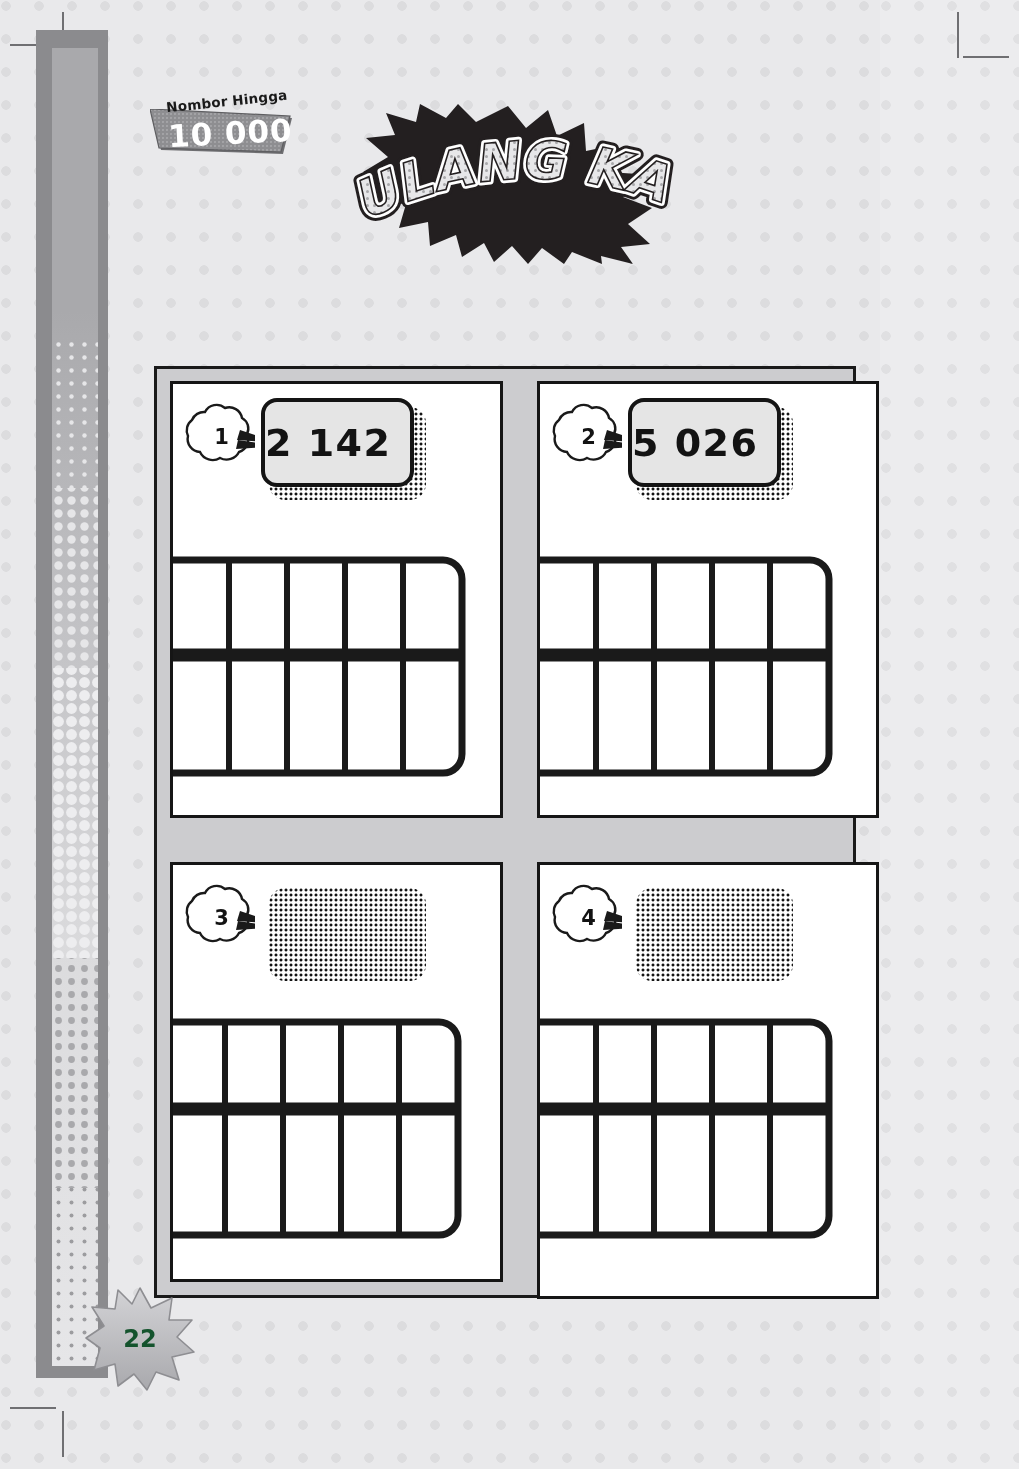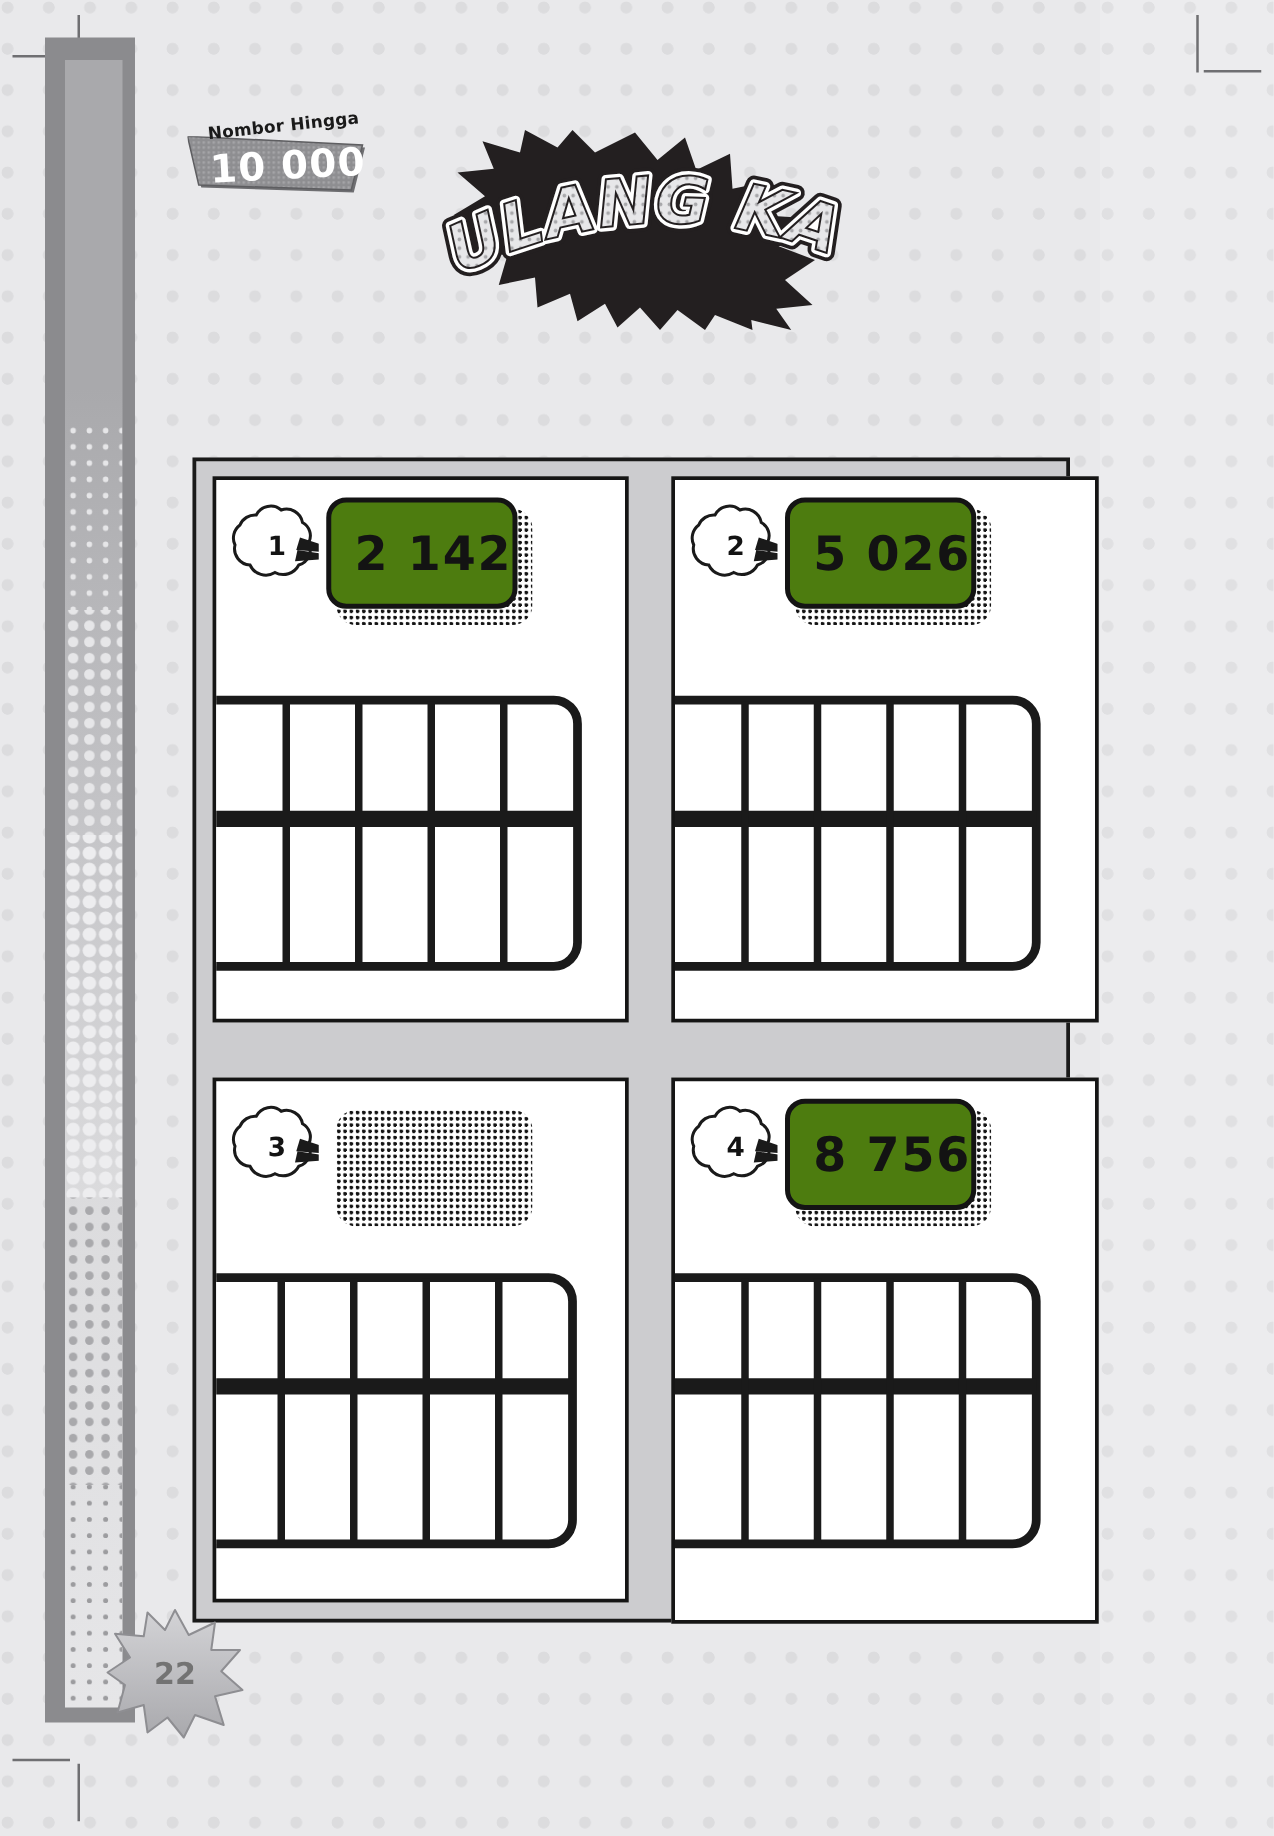--- a/index.html
+++ b/index.html
@@ -172,25 +172,25 @@
     border-radius: 16px;
     background-image: radial-gradient(circle at 2px 2px, #141414 1.35px, transparent 1.7px);
     background-size: 5px 5px;
   }
   .value-box {
     position: absolute;
     left: 0; top: 0;
     width: 153px; height: 89px;
     border: 4.5px solid #141414;
     border-radius: 16px;
-    background: #4d7c0f;
+    background: #e5e5e5;
     box-sizing: border-box;
     display: flex;
     align-items: center;
-    justify-content: flex-end;
+    justify-content: flex-start;
   }
   .value-text {
     font-family: "DejaVu Sans", sans-serif;
     font-weight: 700;
     font-size: 38px;
     color: #131313;
     letter-spacing: 1.5px;
     white-space: nowrap;
   }
   
@@ -210,21 +210,21 @@
     width: 112px; height: 106px;
   }
   .page-star-num {
     position: absolute;
     left: 0; top: 0;
     width: 112px; height: 106px;
     display: flex; align-items: center; justify-content: center;
     font-family: "DejaVu Sans", sans-serif;
     font-weight: 700;
     font-size: 24px;
-    color: #737373;
+    color: #14532d;
   }
 </style>
 </head>
 <body>
 
 <div class="page">
 
   <div class="bg-dots"></div>
   <div class="paper-white-right"></div>
 
@@ -414,23 +414,20 @@
           <path d="M22,12 a13,13 0 0 1 20,-4 a13,13 0 0 1 17,10 a12,12 0 0 1 5,16
                    a13,13 0 0 1 -8,18 a14,14 0 0 1 -19,6 a14,14 0 0 1 -20,-6
                    a13,13 0 0 1 -12,-16 a13,13 0 0 1 4,-16 a13,13 0 0 1 13,-8 Z" fill="#ffffff" stroke="#1a1a1a" stroke-width="2.4"></path>
           <path d="M57,30 L96,43 L54,40 Z" fill="#1a1a1a"></path>
           <path d="M55,40 L96,46 L53,49 Z" fill="#1a1a1a"></path>
         </svg>
       </div>
       <div class="cloud-num">4</div>
       <div class="value-wrap">
         <div class="value-shadow"></div>
-        <div class="value-box">
-          <span class="value-text">8 756</span>
-        </div>
       </div>
     </div>
     <div class="abacus a4">
       <svg viewBox="0 0 300 228" preserveAspectRatio="none" xmlns="http://www.w3.org/2000/svg" aria-hidden="true">
         <path d="M5,5 H276 a19,19 0 0 1 19,19 V199 a19,19 0 0 1 -19,19 H5" fill="#ffffff" stroke="#1a1a1a" stroke-width="7"></path>
         <line x1="5" y1="92" x2="295" y2="92" stroke="#1a1a1a" stroke-width="13"></line>
         <line x1="62" y1="6" x2="62" y2="217" stroke="#1a1a1a" stroke-width="6"></line>
         <line x1="120" y1="6" x2="120" y2="217" stroke="#1a1a1a" stroke-width="6"></line>
         <line x1="178" y1="6" x2="178" y2="217" stroke="#1a1a1a" stroke-width="6"></line>
         <line x1="236" y1="6" x2="236" y2="217" stroke="#1a1a1a" stroke-width="6"></line>

